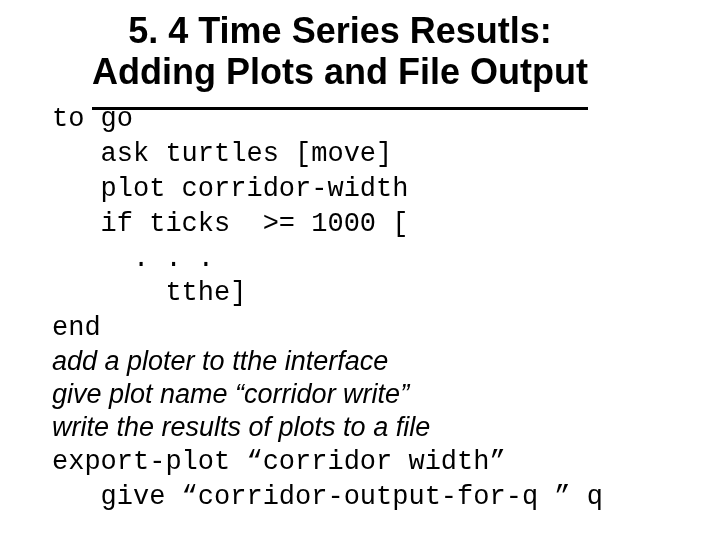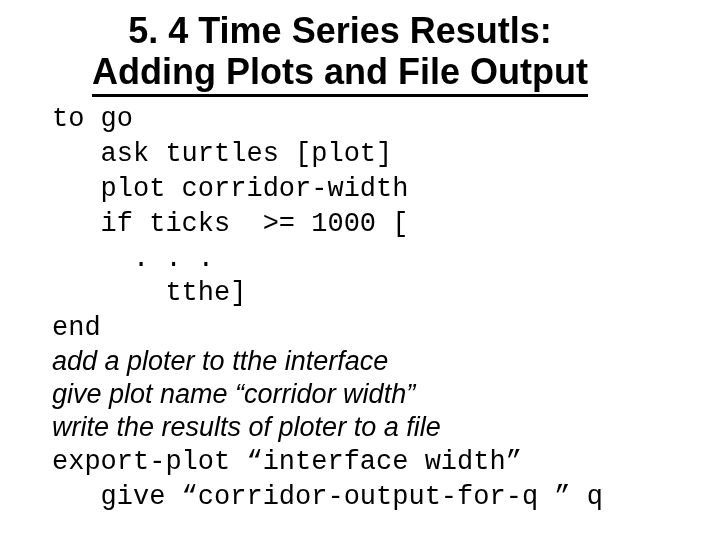--- a/index.html
+++ b/index.html
@@ -19,21 +19,21 @@
   }
   .title {
     font-size: 36px;
     font-weight: bold;
     text-align: center;
     line-height: 1.15;
     margin: 0 40px 8px 40px;
   }
   .title-underline {
     border-bottom: 3px solid #000;
-    padding-bottom: 2px;
+    padding-bottom: 15px;
     display: inline;
   }
   .body {
     font-size: 27px;
     line-height: 1.22;
     padding: 0 52px 0 52px;
     white-space: pre;
   }
   .mono {
     font-family: Liberation Mono, monospace;
@@ -45,24 +45,24 @@
 </style>
 </head>
 <body>
 
 <div class="slide">
   <div class="title">
     <span>5. 4 Time Series Resutls:</span><br>
     <span class="title-underline">Adding Plots and  File Output</span>
   </div>
   <div class="body"><span class="mono">to go</span>
-<span class="mono">   ask turtles [plot]</span>
+<span class="mono">   ask turtles [move]</span>
 <span class="mono">   plot corridor-width</span>
 <span class="mono">   if ticks  &gt;= 1000 [</span>
 <span class="mono">     . . .</span>
 <span class="mono">       tthe]</span>
 <span class="mono">end</span>
 <span class="sans">add a ploter to tthe interface</span>
-<span class="sans">give plot name “corridor width”</span>
-<span class="sans">write the results of ploter to a file</span>
-<span class="mono">export-plot “interface width”</span>
+<span class="sans">give plot name “corridor write”</span>
+<span class="sans">write the results of plots to a file</span>
+<span class="mono">export-plot “corridor width”</span>
 <span class="mono">   give “corridor-output-for-q ” q</span></div>
 </div>
 
 </body></html>

